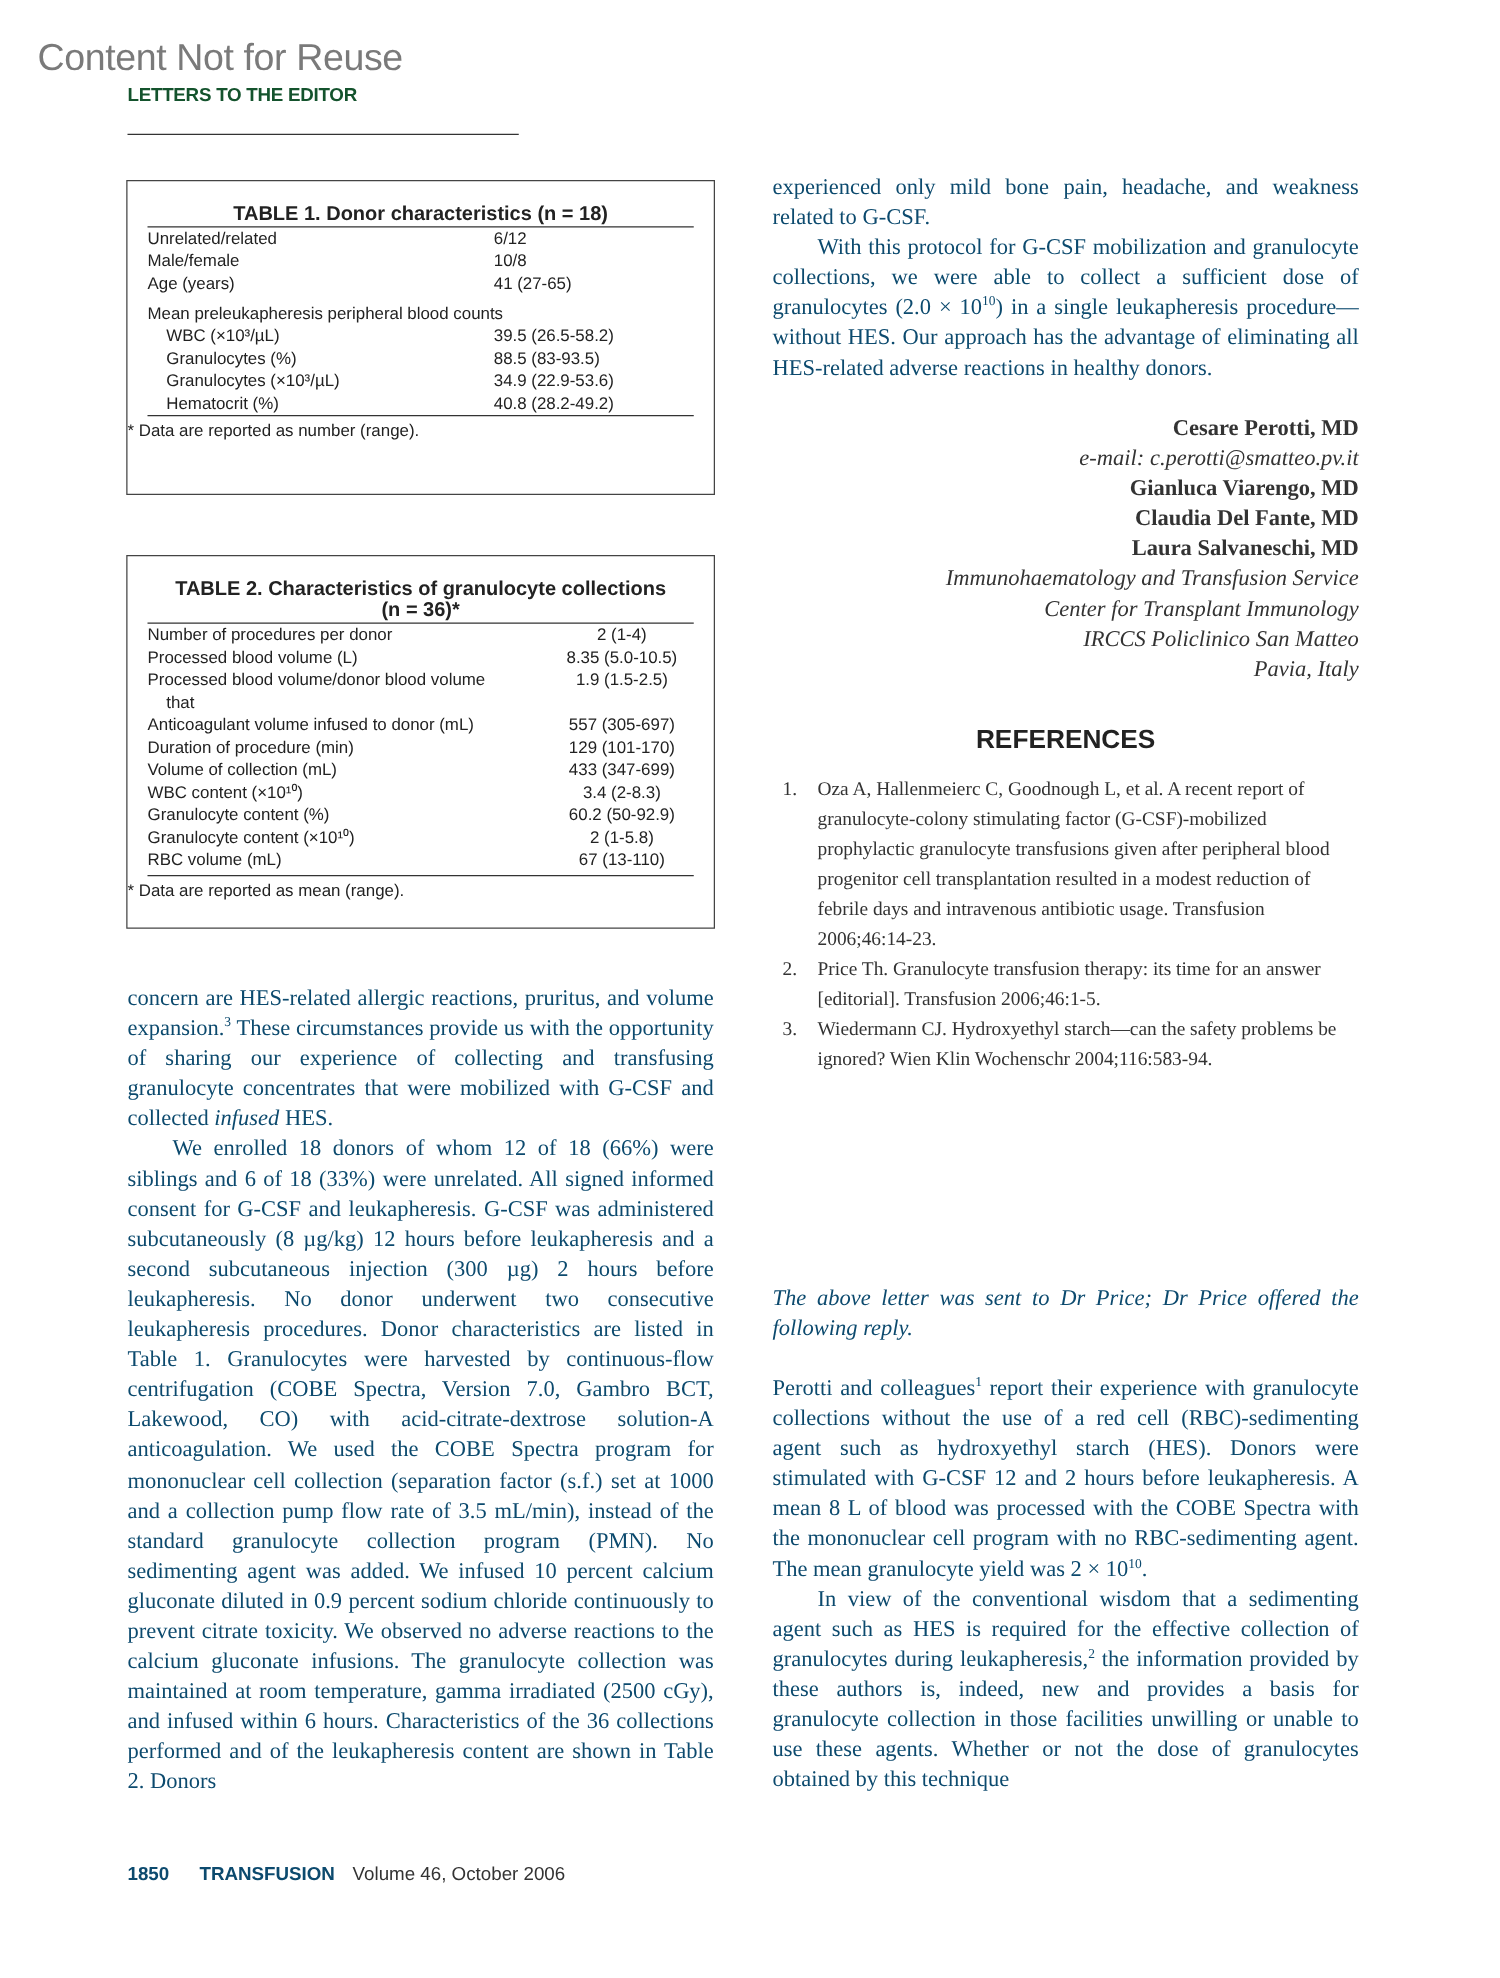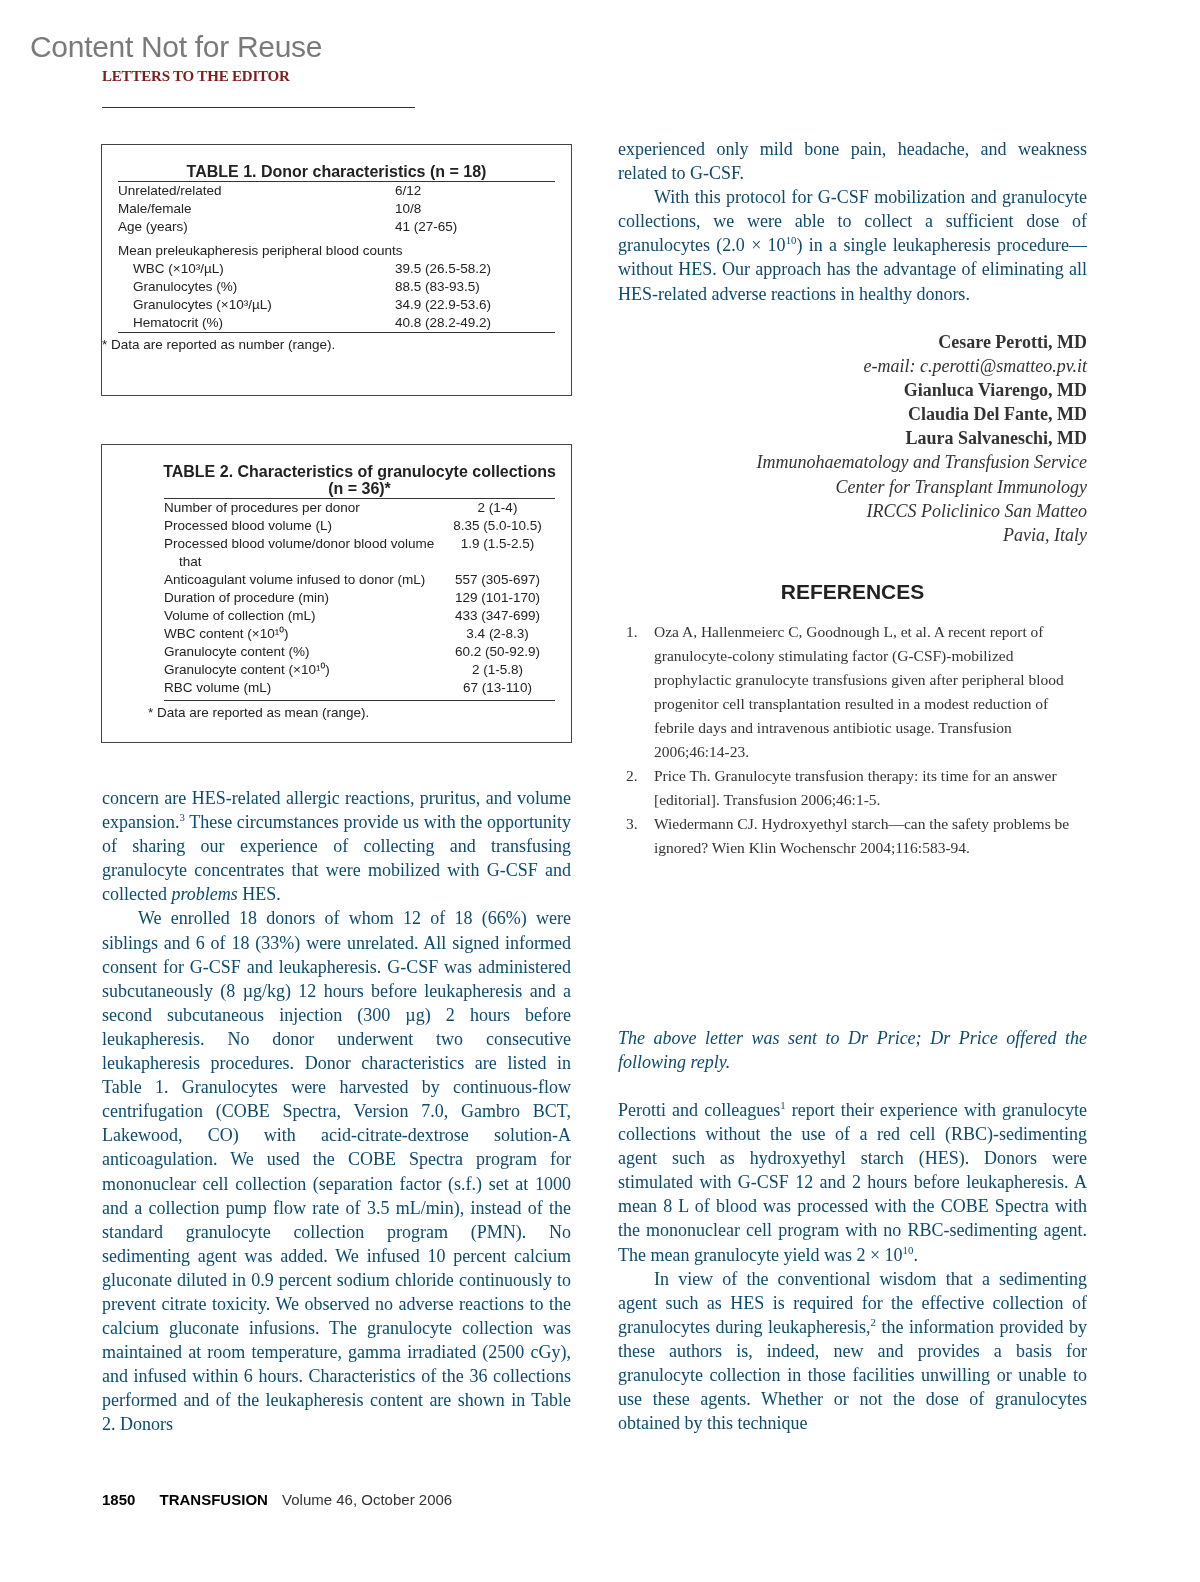--- a/index.html
+++ b/index.html
@@ -1,34 +1,34 @@
 <!DOCTYPE html>
 <html><head>
 <meta charset="utf-8">
 <style>
   html, body { margin: 0; padding: 0; background: #ffffff; }
   body { width: 1200px; height: 1582px; position: relative; overflow: hidden; color: #333; }
   .watermark { position: absolute; left: 30px; top: 30px; font-size: 30px; color: #7a7a7a; font-family: "Liberation Sans", sans-serif; letter-spacing: -0.3px; }
-  .section-head { position: absolute; left: 102px; top: 68px; font-size: 15px; font-weight: bold; color: #7f1d1d; font-family: Liberation Serif, serif; letter-spacing: -0.2px; }
+  .section-head { position: absolute; left: 102px; top: 68px; font-size: 15px; font-weight: bold; color: #14532d; font-family: Liberation Sans, sans-serif; letter-spacing: -0.2px; }
   .head-rule { position: absolute; left: 102px; top: 107px; width: 313px; height: 0; border-top: 1.5px solid #333; }
 
   .tbox { position: absolute; left: 101px; border: 1.5px solid #444; box-sizing: border-box; font-family: "Liberation Sans", sans-serif; color: #222; }
   .tbox .title { text-align: center; font-weight: bold; font-size: 16px; line-height: 17px; }
   .tbox .rule { border-top: 1.3px solid #333; margin: 0 16px; }
   .tbox table { border-collapse: collapse; width: calc(100% - 32px); margin: 0 16px; font-size: 13.5px; }
   .tbox td { padding: 0; line-height: 18px; vertical-align: top; }
   .tbox td.val { white-space: nowrap; margin-top: 24px; }
   .tbox .note { font-size: 13.5px; margin: 4px 16px 0 0; }
   .indent { padding-left: 15px !important; }
   .hang { padding-left: 15px; display: block; }
 
   #t1 { top: 144px; width: 471px; height: 252px; }
   #t1 .title { margin-top: 18px; padding-bottom: 1px; }
   #t1 td.val { width: 160px; }
-  #t2 { top: 444px; width: 471px; height: 299px; padding-left: 46px; }
+  #t2 { top: 444px; width: 471px; height: 299px; }
   #t2 .title { margin-top: 18px; padding-bottom: 1px; }
   #t2 td.val { width: 115px; text-align: center; }
 
   .col { position: absolute; font-family: "Liberation Serif", serif; font-size: 18px; line-height: 24.1px; color: #0c4a6e; text-align: justify; }
   .col p { margin: 0; }
   .col p.ind { text-indent: 36px; }
   #left-text { left: 102px; top: 786px; width: 469px; }
   #right-top { left: 618px; top: 137px; width: 469px; }
   .signature { position: absolute; right: 113px; top: 330px; text-align: right; font-family: "Liberation Serif", serif; font-size: 18px; line-height: 24.1px; color: #333; }
   .signature .name { font-weight: bold; }
@@ -38,21 +38,21 @@
   .refs { position: absolute; left: 618px; top: 620px; width: 469px; font-family: "Liberation Serif", serif; font-size: 15.5px; line-height: 24px; color: #333; }
   .ref { display: flex; }
   .ref .num { width: 36px; flex: none; padding-left: 8px; box-sizing: border-box; }
   .ref .txt { flex: 1; }
 
   #reply-intro { left: 618px; top: 1026px; width: 469px; font-style: italic; }
   #reply-body { left: 618px; top: 1098px; width: 469px; }
   sup { font-size: 60%; line-height: 0; vertical-align: super; }
 
   .footer { position: absolute; left: 102px; top: 1491px; font-family: "Liberation Sans", sans-serif; font-size: 15px; color: #333; }
-  .footer b { color: #000000; }
+  .footer b { color: #0c4a6e; }
   .footer .gap { display: inline-block; width: 10px; }
 </style>
 </head>
 <body>
 
 <div class="watermark">Content Not for Reuse</div>
 <div class="section-head">LETTERS TO THE EDITOR</div>
 <div class="head-rule"></div>
 
 <div class="tbox" id="t1">
@@ -145,21 +145,21 @@
           <td style="padding-bottom:3px">RBC volume (mL)</td>
           <td class="val">67 (13-110)</td>
         </tr>
     </tbody>
   </table>
   <div class="rule"></div>
   <div class="note">*  Data are reported as mean (range).</div>
 </div>
 
 <div class="col" id="left-text">
-  <p><span>concern are HES-related allergic reactions, pruritus, and volume expansion.</span><sup>3</sup><span> These circumstances provide us with the opportunity of sharing our experience of collecting and transfusing granulocyte concentrates that were mobilized with G-CSF and collected </span><em>problems</em><span> HES.</span></p>
+  <p><span>concern are HES-related allergic reactions, pruritus, and volume expansion.</span><sup>3</sup><span> These circumstances provide us with the opportunity of sharing our experience of collecting and transfusing granulocyte concentrates that were mobilized with G-CSF and collected </span><em>infused</em><span> HES.</span></p>
   <p class="ind">We enrolled 18 donors of whom 12 of 18 (66%) were siblings and 6 of 18 (33%) were unrelated. All signed informed consent for G-CSF and leukapheresis. G-CSF was administered subcutaneously (8 µg/kg) 12 hours before leukapheresis and a second subcutaneous injection (300 µg) 2 hours before leukapheresis. No donor underwent two consecutive leukapheresis procedures. Donor characteristics are listed in Table 1. Granulocytes were harvested by continuous-flow centrifugation (COBE Spectra, Version 7.0, Gambro BCT, Lakewood, CO) with acid-citrate-dextrose solution-A anticoagulation. We used the COBE Spectra program for mononuclear cell collection (separation factor (s.f.) set at 1000 and a collection pump flow rate of 3.5 mL/min), instead of the standard granulocyte collection program (PMN). No sedimenting agent was added. We infused 10 percent calcium gluconate diluted in 0.9 percent sodium chloride continuously to prevent citrate toxicity. We observed no adverse reactions to the calcium gluconate infusions. The granulocyte collection was maintained at room temperature, gamma irradiated (2500 cGy), and infused within 6 hours. Characteristics of the 36 collections performed and of the leukapheresis content are shown in Table 2. Donors</p>
 </div>
 
 <div class="col" id="right-top">
   <p>experienced only mild bone pain, headache, and weakness related to G-CSF.</p>
   <p class="ind"><span>With this protocol for G-CSF mobilization and granulocyte collections, we were able to collect a sufficient dose of granulocytes (2.0 × 10</span><sup>10</sup><span>) in a single leukapheresis procedure—without HES. Our approach has the advantage of eliminating all HES-related adverse reactions in healthy donors.</span></p>
 </div>
 
 <div class="signature">
   <div class="name">Cesare Perotti, MD</div>

